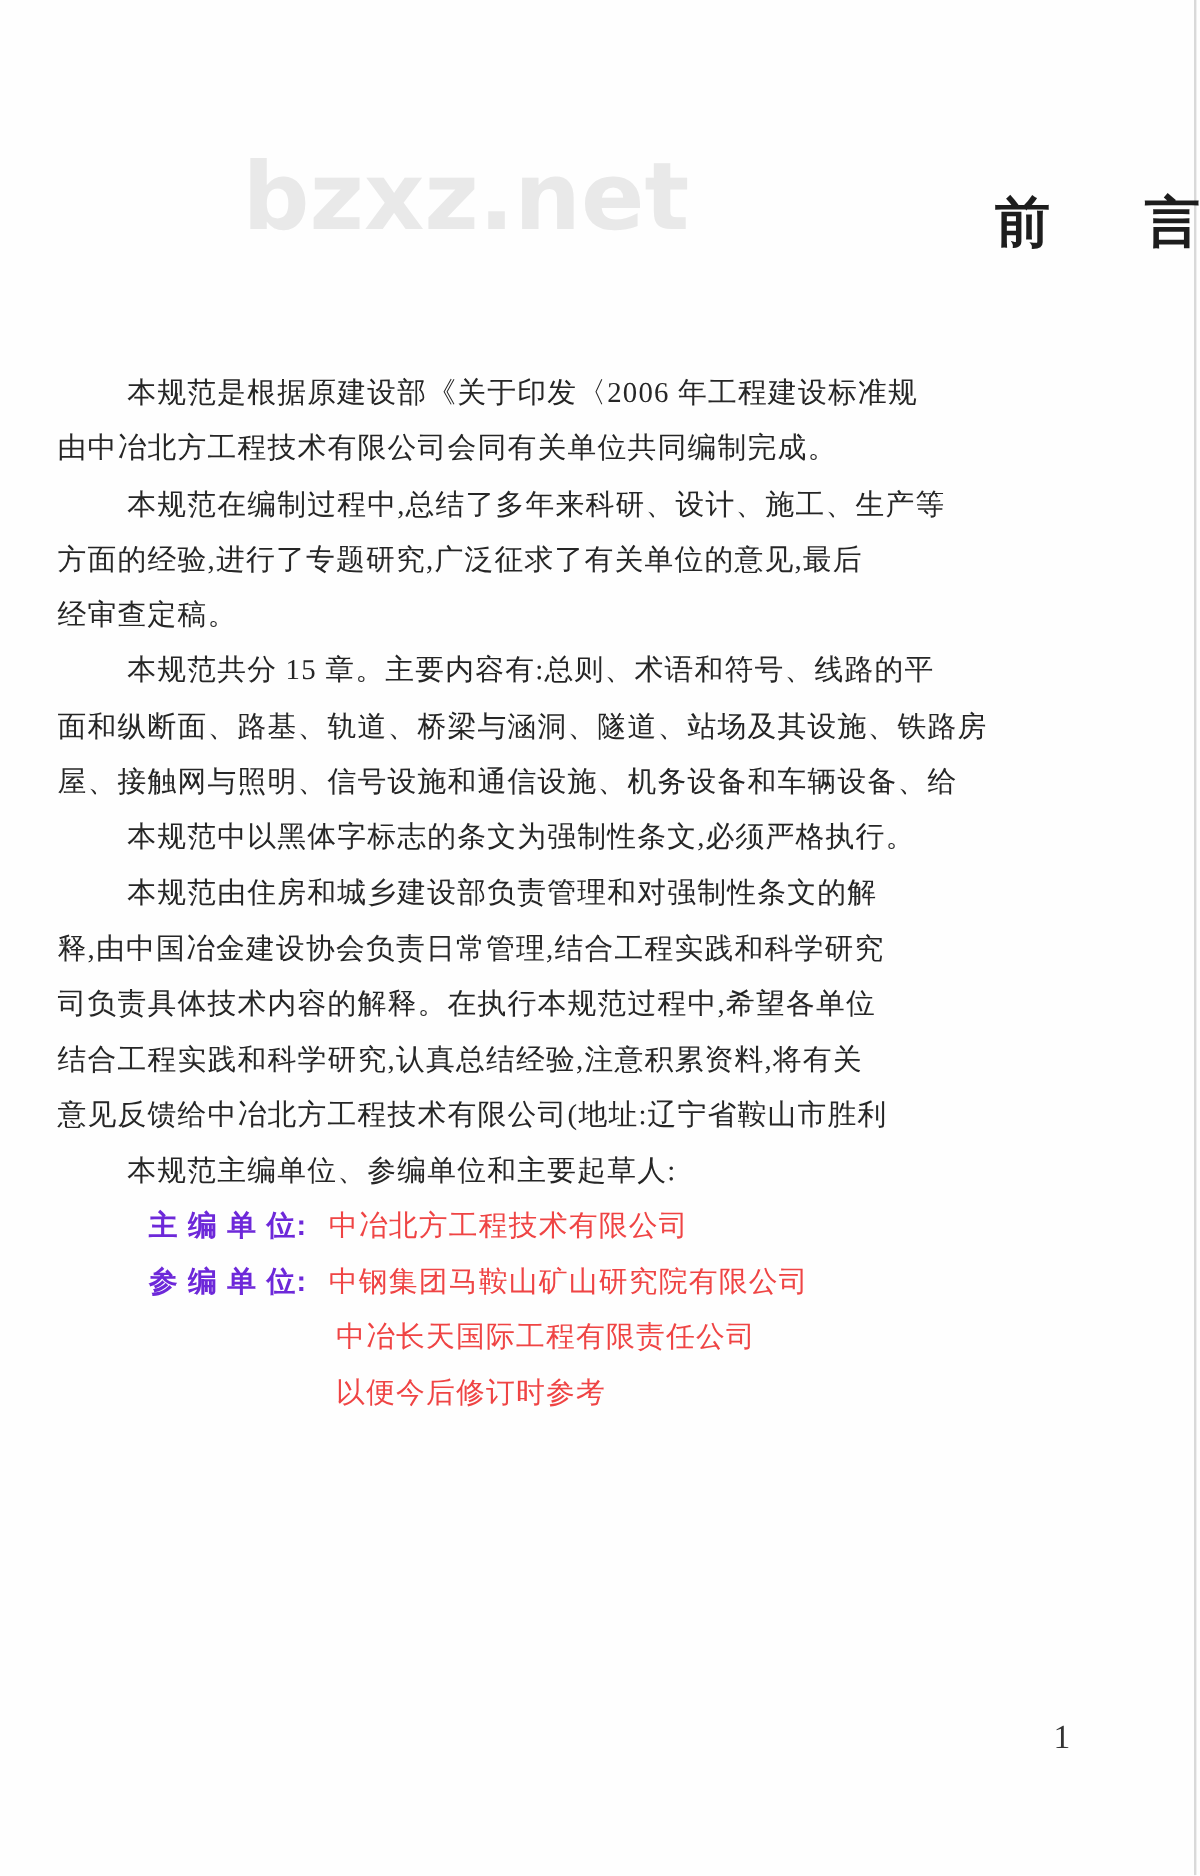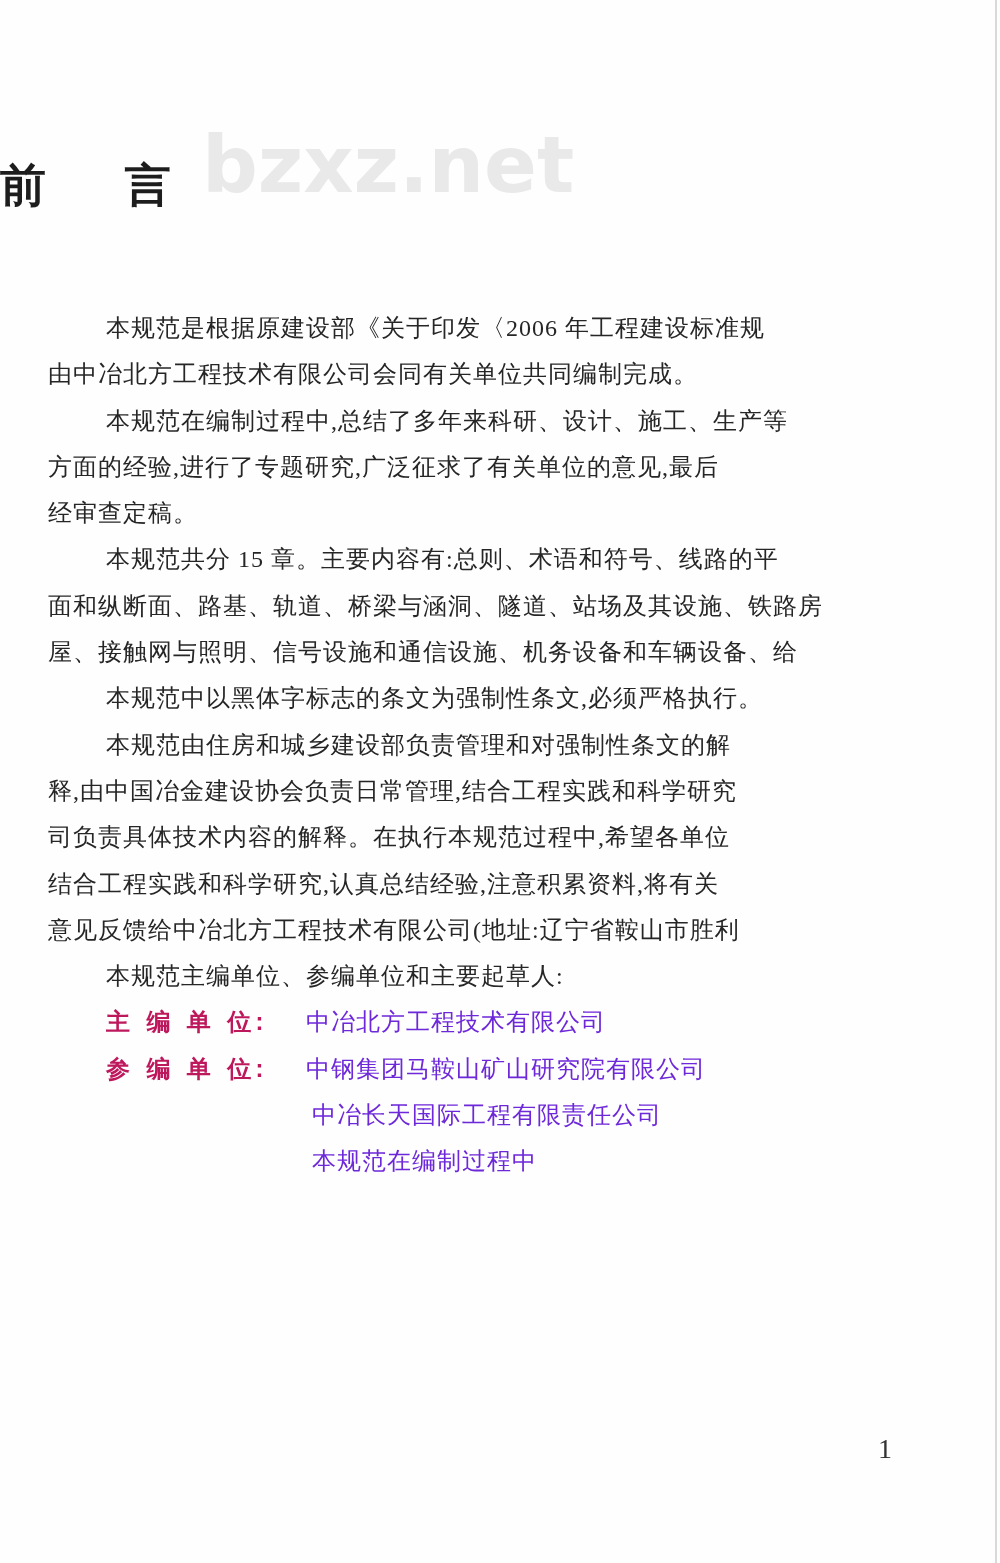--- a/index.html
+++ b/index.html
@@ -37,21 +37,21 @@
     z-index: 1;
     user-select: none;
     text-align: right;
   }
   .doc-title {
     position: absolute;
     top: 160px;
     left: 0;
     width: 100%;
     margin: 0;
-    text-align: left;
+    text-align: right;
     font-family: "Liberation Sans", "DejaVu Sans", sans-serif;
     font-weight: 700;
     font-size: 46px;
     line-height: 1.1;
     color: #1d1d1d;
     word-spacing: 66px;
     z-index: 2;
   }
   .content {
     position: absolute;
@@ -69,27 +69,27 @@
   }
   .line.first {
     text-indent: 58px;
   }
   .unit-line {
     padding-left: 58px;
   }
   .unit-label {
     display: inline-block;
     width: 168px;
-    font-family: Liberation Mono, monospace;
+    font-family: Liberation Sans, sans-serif;
     font-weight: 700;
-    color: #be185d;
+    color: #6d28d9;
+    text-align: center;
   }
   .unit-name {
-    color: #6d28d9;
-    margin-left: 32px;
+    color: #ef4444;
   }
   .cont {
     padding-left: 232px;
   }
   .page-number {
     position: absolute;
     top: 1432px;
     left: 878px;
     font-size: 28px;
     line-height: 1.2;
@@ -130,21 +130,21 @@
     <div class="line first">本规范主编单位、参编单位和主要起草人:</div>
 
     <div class="line unit-line">
       <span class="unit-label">主 编 单 位:</span><span class="unit-name">中冶北方工程技术有限公司</span>
     </div>
 
     <div class="line unit-line">
       <span class="unit-label">参 编 单 位:</span><span class="unit-name">中钢集团马鞍山矿山研究院有限公司</span>
     </div>
     <div class="line cont unit-name">中冶长天国际工程有限责任公司</div>
-    <div class="line cont unit-name">本规范在编制过程中</div>
+    <div class="line cont unit-name">以便今后修订时参考</div>
 
   </div>
 
   <div class="page-number">1</div>
 
   <div class="edge-line"></div>
 
 </div>
 
 </body></html>

